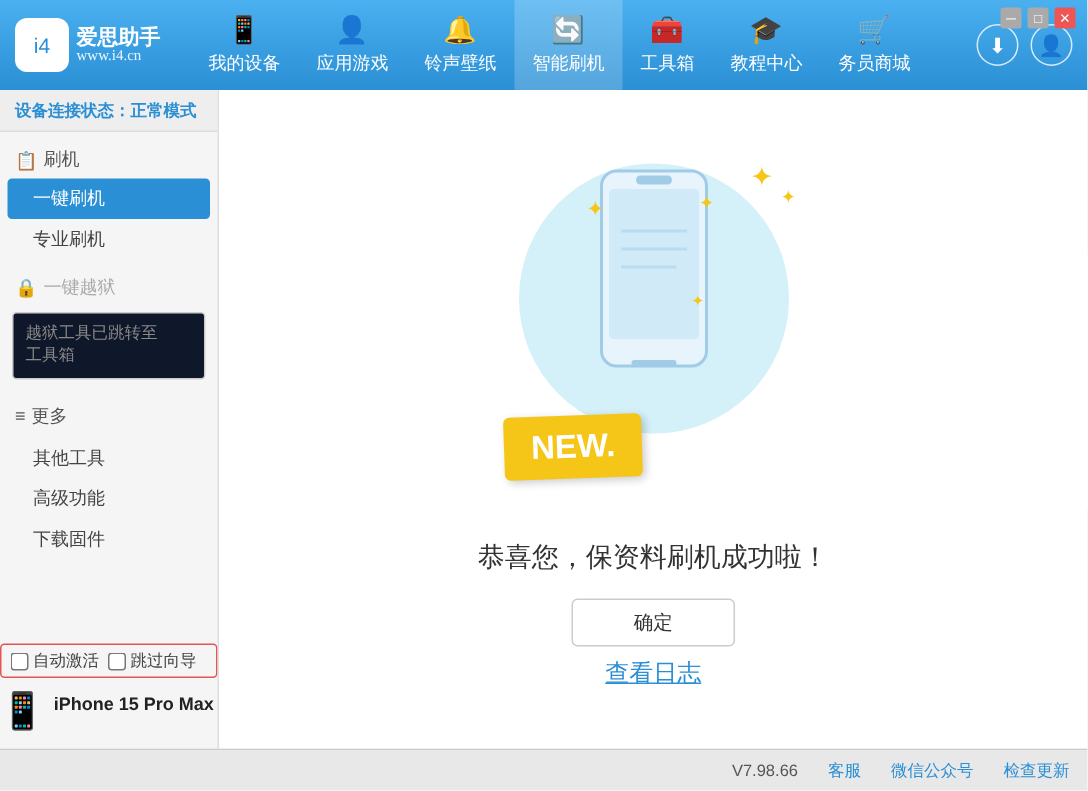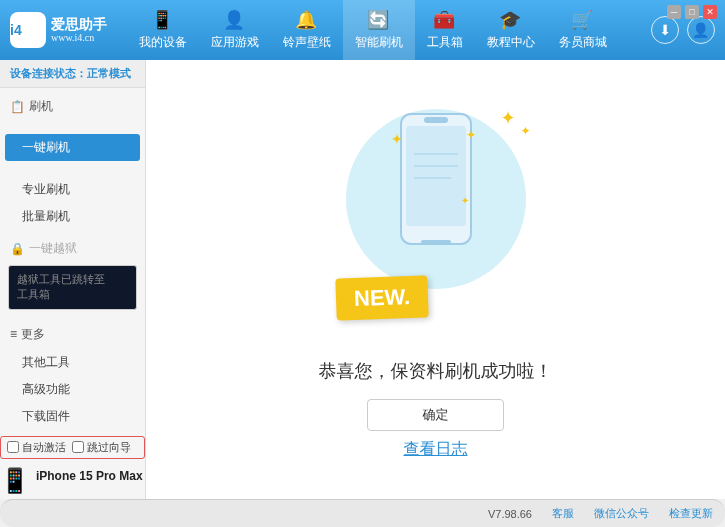--- a/index.html
+++ b/index.html
@@ -20,21 +20,22 @@
       margin-right: 20px;
       color: white;
     }
     .logo-icon {
       width: 36px;
       height: 36px;
       background: white;
       border-radius: 8px;
       display: flex;
       align-items: center;
-      font-weight: bold;
+      justify-content: center;
+      font-weight: normal;
       color: #2a8fd4;
       font-size: 14px;
     }
     .logo-text { color: white; font-size: 12px; line-height: 1.2; }
     .logo-text div:first-child { font-size: 14px; font-weight: bold; }
 
     .nav-tabs {
       display: flex;
       flex: 1;
       height: 100%;
@@ -134,21 +135,21 @@
     .sidebar-item {
       padding: 5px 10px 5px 22px;
       font-size: 12px;
       color: #444;
       cursor: pointer;
     }
     .sidebar-item.active {
       background: #2a8fd4;
       color: white;
       border-radius: 3px;
-      margin: 15px 5px;
+      margin: 0 5px;
       padding-left: 17px;
     }
 
     .sidebar-disabled-box {
       margin: 4px 8px;
       padding: 6px 8px;
       background: #0f172a;
       border: 1px solid #ccc;
       font-size: 11px;
       color: #888;
@@ -254,21 +255,21 @@
       z-index: 4;
     }
 
     .success-text {
       font-size: 18px;
       color: #333;
       margin-bottom: 16px;
       font-weight: 500;
     }
     .confirm-btn {
-      width: 137px;
+      width: 109px;
       height: 32px;
       background: white;
       border: 1px solid #ccc;
       border-radius: 4px;
       font-size: 13px;
       color: #333;
       cursor: pointer;
       display: flex;
       align-items: center;
       justify-content: center;
@@ -285,21 +286,20 @@
     .footer {
       height: 28px;
       background: #e8e8e8;
       border-top: 1px solid #ccc;
       display: flex;
       align-items: center;
       padding: 0 12px;
       font-size: 11px;
       color: #555;
       gap: 20px;
-      border-radius: 13px;
     }
     .footer-left { flex: 1; }
     .footer-right { display: flex; gap: 20px; align-items: center; }
     .footer-link { color: #2a8fd4; cursor: pointer; }
   </style>
 </head>
 <body>
 
 <div class="win-controls">
   <div class="win-btn win-min">─</div>
@@ -365,23 +365,20 @@
     <div class="sidebar-section">
       <div class="sidebar-section-header">
         <span>📋</span>
         <span>刷机</span>
       </div>
       <div class="sidebar-item active">
         <span>一键刷机</span>
       </div>
       <div class="sidebar-item">
         <span>专业刷机</span>
-      </div>
-      <div class="sidebar-item">
-        <span>批量刷机</span>
       </div>
     </div>
 
     <div class="sidebar-section">
       <div class="sidebar-section-header">
         <span>🔒</span>
         <span style="color:#aaa;">一键越狱</span>
       </div>
       <div class="sidebar-disabled-box">
         <span style="white-space:pre-line;">越狱工具已跳转至

